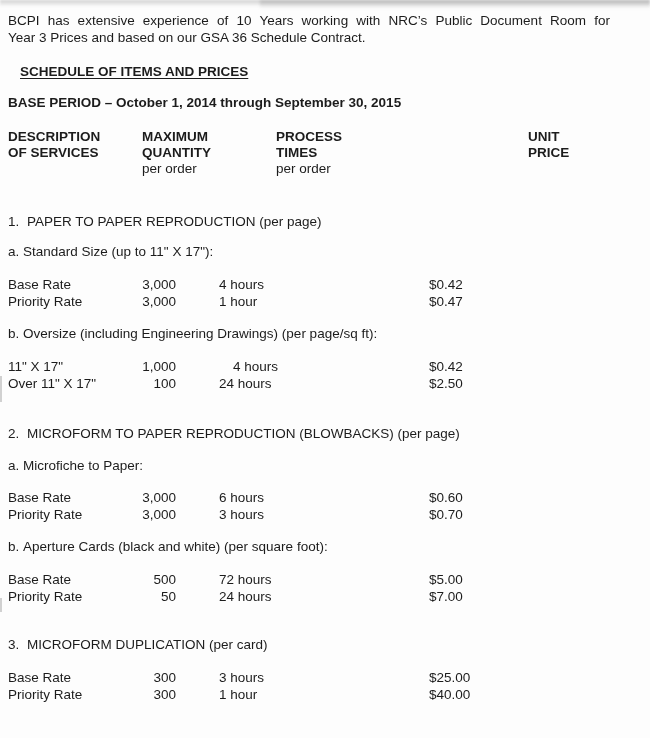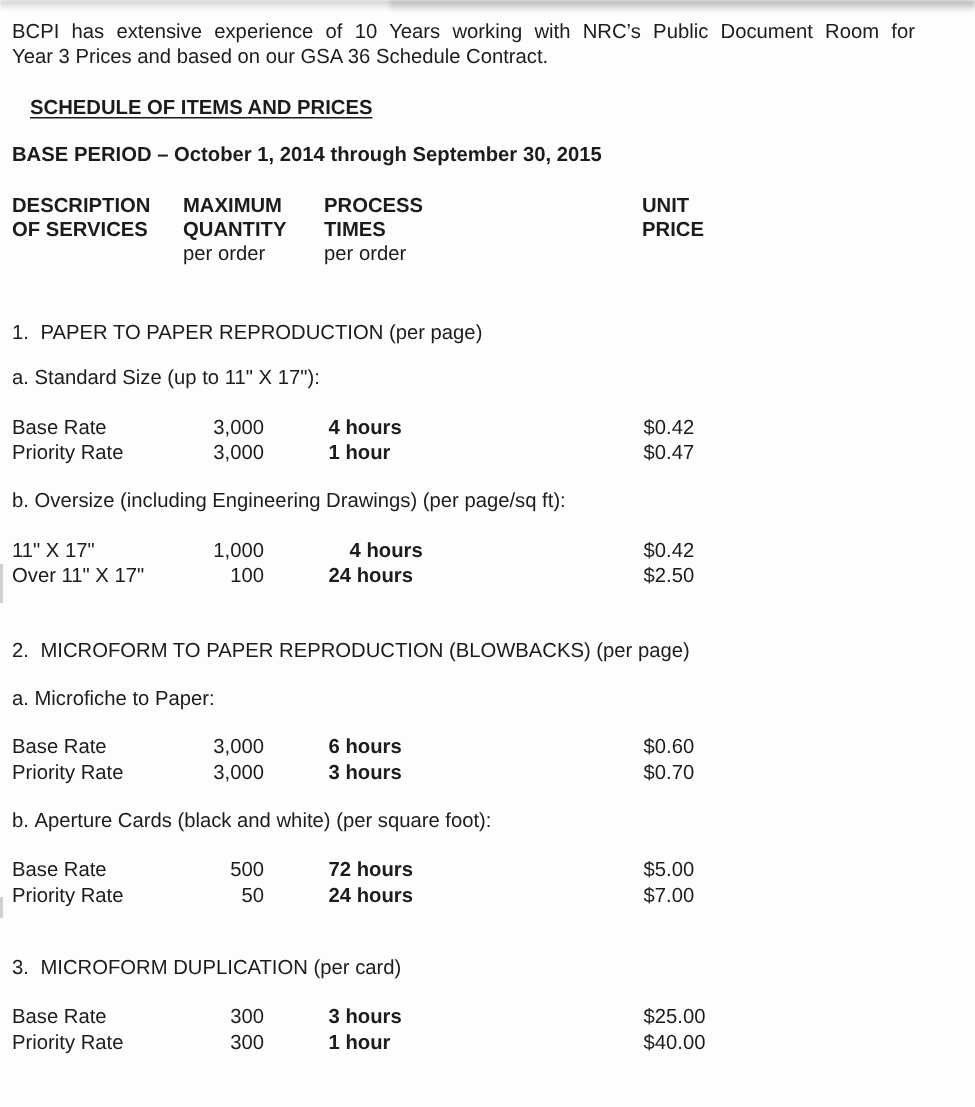--- a/index.html
+++ b/index.html
@@ -44,36 +44,37 @@
     margin-left: 12px;
   }
   .h-period { font-weight: bold; margin-top: 14px; }
 
   .thead {
     display: grid;
     grid-template-columns: 114px 86px 8px 70px 142px 48px;
     font-weight: bold;
     line-height: 16px;
     margin-top: 18px;
+    gap: 20px;
   }
   .thead .center { }
   .thead .sub { font-weight: normal; }
 
   .section-title { margin-top: 33px; display: flex; }
   .section-title .num { width: 19px; flex: none; }
   .sub-title { display: flex; }
   .sub-title .num { width: 15px; flex: none; }
 
   .rows { margin-top: 16px; }
   .row {
     display: grid;
     grid-template-columns: 120px 48px 253px auto;
   }
   .c-qty { text-align: right; }
-  .c-time { padding-left: 43px; font-weight: bold; }
+  .c-time { padding-left: 43px; }
   .c-time.indented { padding-left: 57px; }
 
   .mt13 { margin-top: 13px; }
   .mt15 { margin-top: 15px; }
   .mt31 { margin-top: 31px; }
   .mt33 { margin-top: 33px; }
   .mt36 { margin-top: 36px; }
 </style>
 </head>
 <body>

